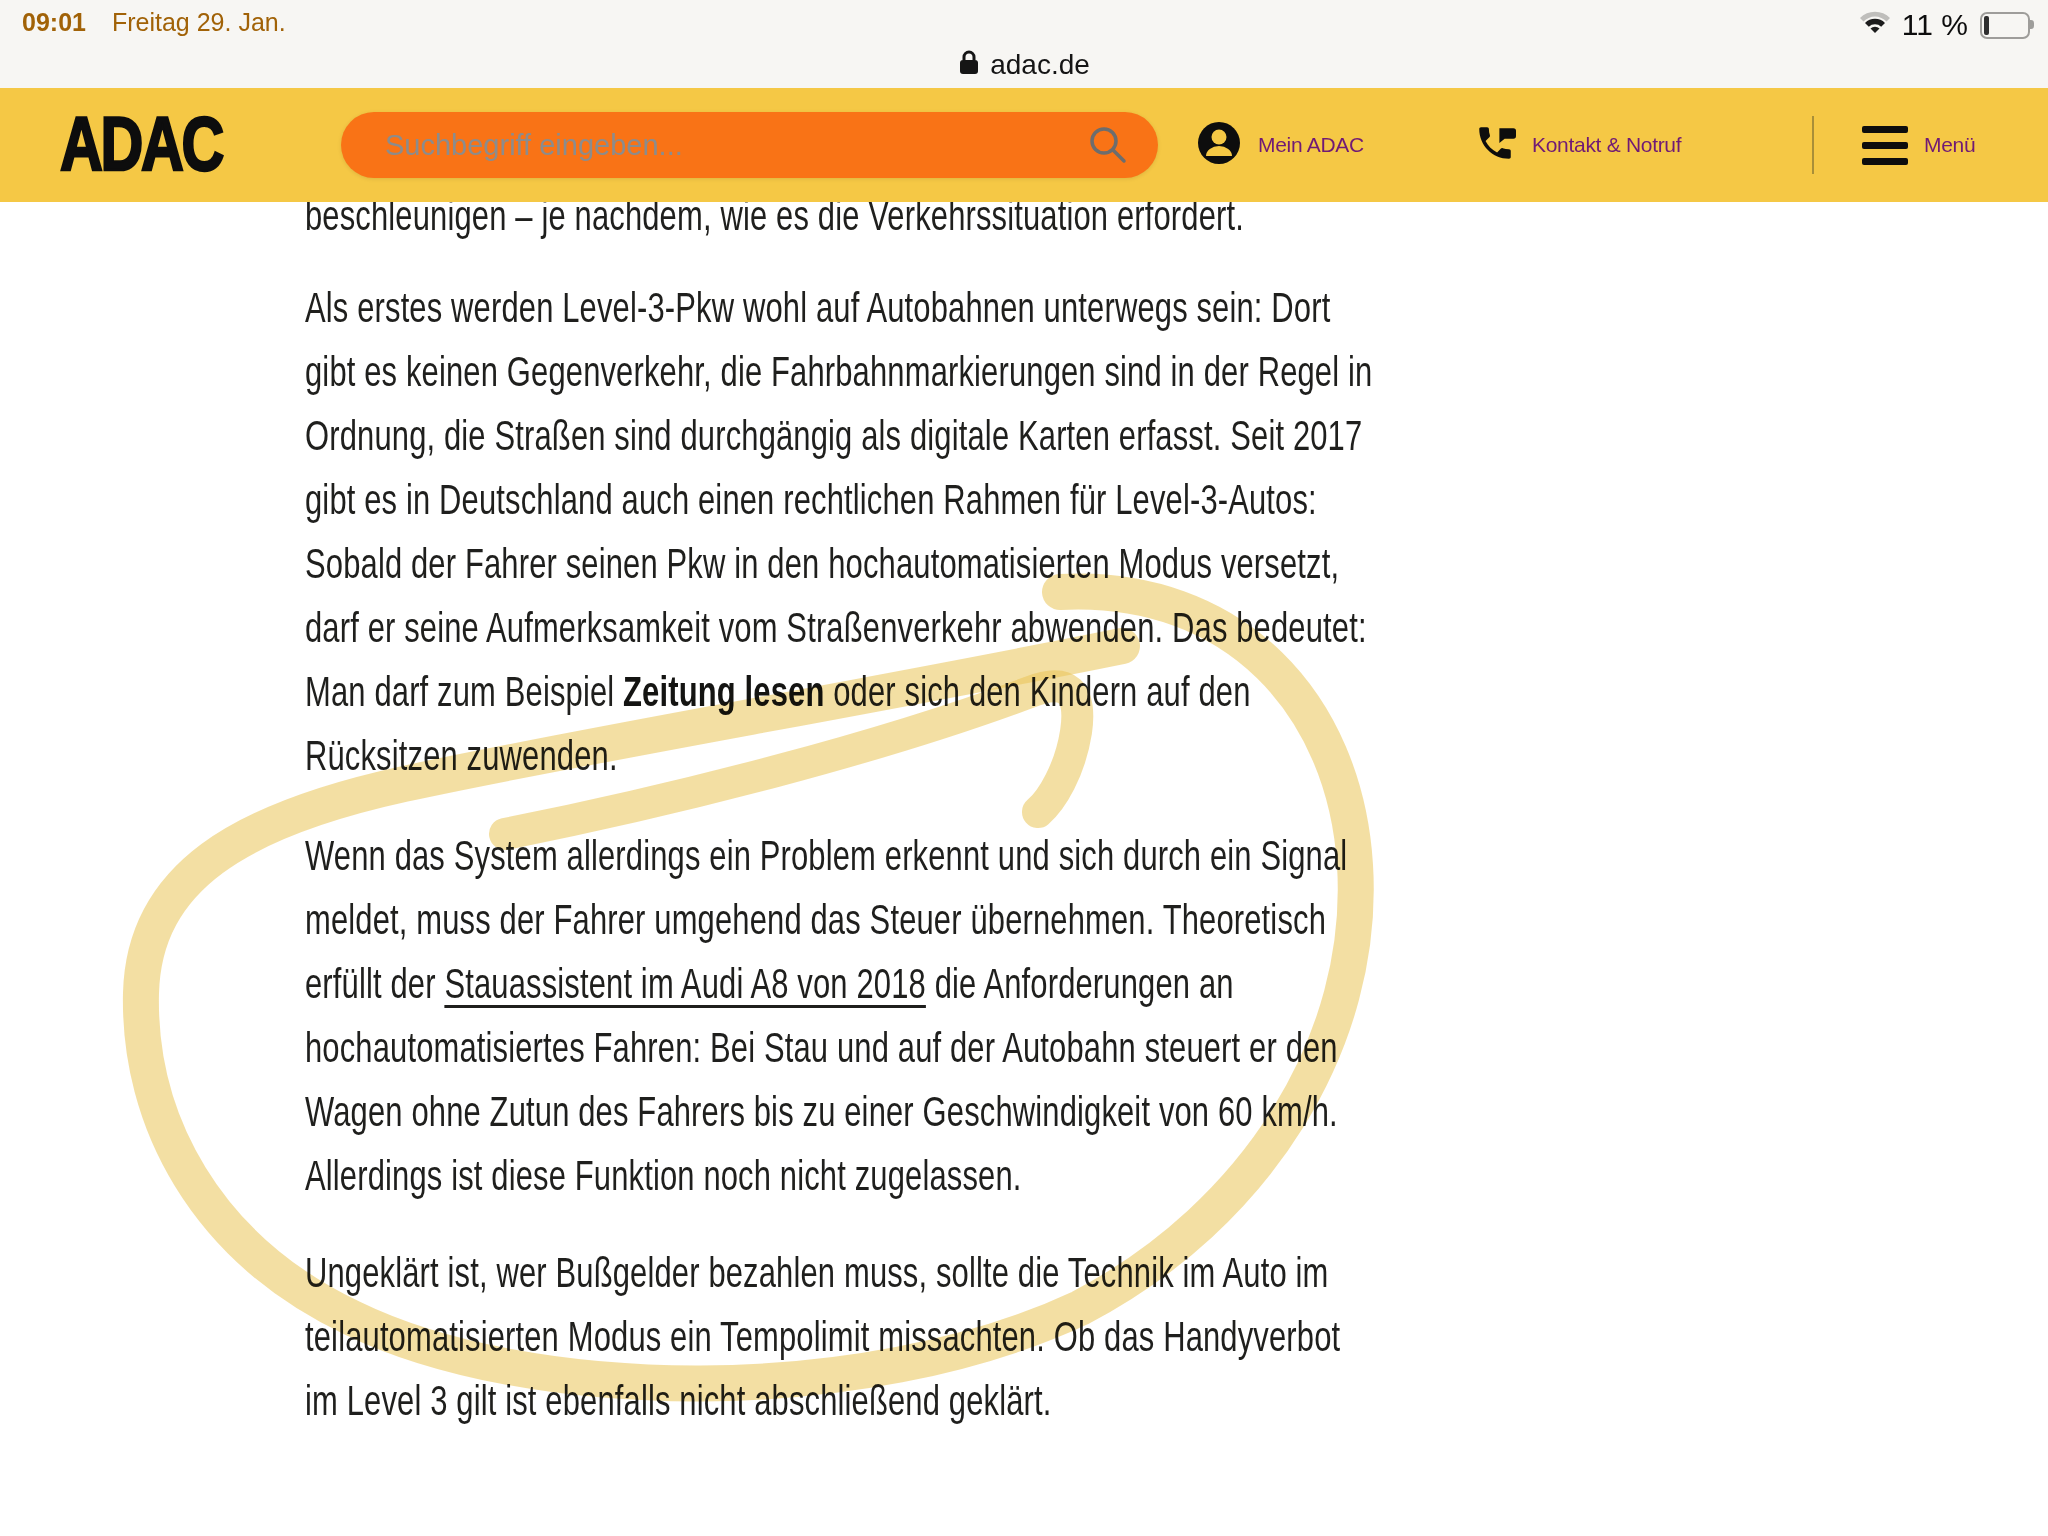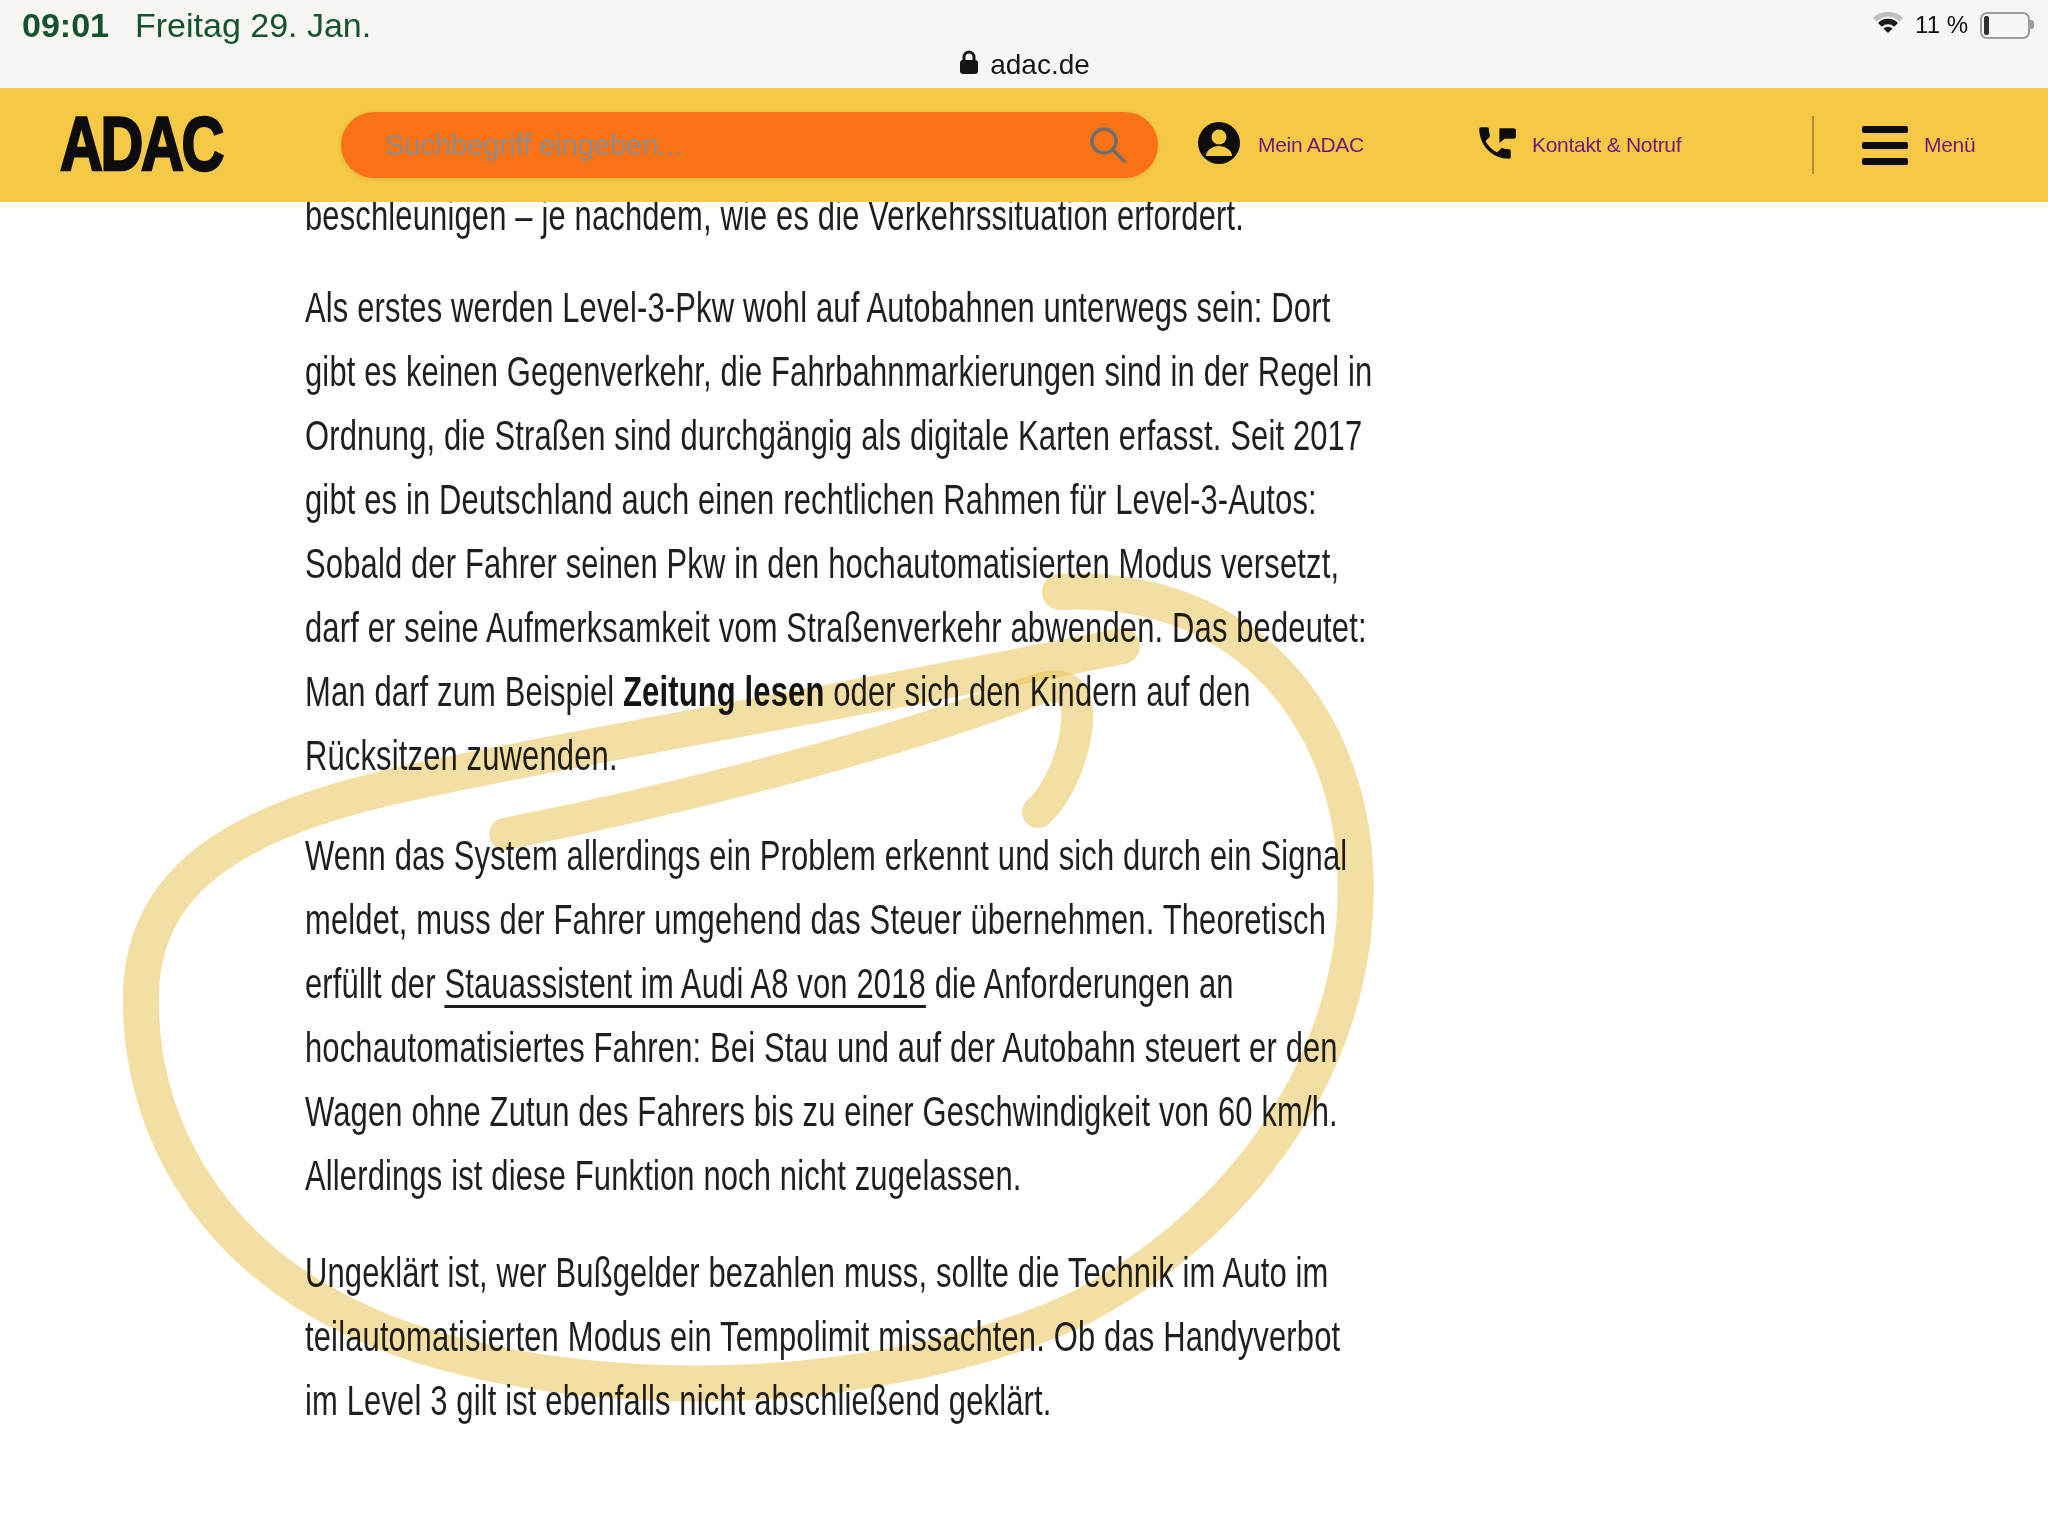--- a/index.html
+++ b/index.html
@@ -8,28 +8,28 @@
     background:#ffffff;
     font-family:"Liberation Sans", sans-serif;
     -webkit-font-smoothing:antialiased;
   }
   
   .chrome{
     position:absolute;left:0;top:0;width:2048px;height:88px;
     background:#F7F6F3;z-index:100;
   }
   .status-left{
-    position:absolute;left:22px;top:8px;height:34px;display:flex;align-items:center;gap:26px;
-    font-size:34px;color:#14532d;
+    position:absolute;left:22px;top:8px;height:34px;display:flex;align-items:flex-start;gap:26px;
+    font-size:25px;color:#a16207;
   }
   .status-time{font-weight:700;}
   .status-date{font-weight:400;}
   .status-right{
     position:absolute;right:18px;top:8px;height:34px;display:flex;align-items:center;gap:10px;
-    font-size:24px;color:#0d0d0d;
+    font-size:30px;color:#0d0d0d;
   }
   .batt-label{font-weight:400;margin-right:2px;}
   .battery{position:relative;width:46px;height:23px;border:2px solid #9e9d9a;border-radius:7px;background:transparent;}
   .battery .fill{position:absolute;left:2px;top:2px;bottom:2px;width:5px;border-radius:2px;background:#2f2f2f;}
   .battery .nub{position:absolute;right:-6px;top:6px;width:4px;height:9px;border-radius:0 3px 3px 0;background:#9e9d9a;}
   .urlrow{
     position:absolute;left:0;top:44px;width:2048px;height:42px;
     display:flex;align-items:center;justify-content:center;gap:10px;
     font-size:28px;color:#151515;
   }

